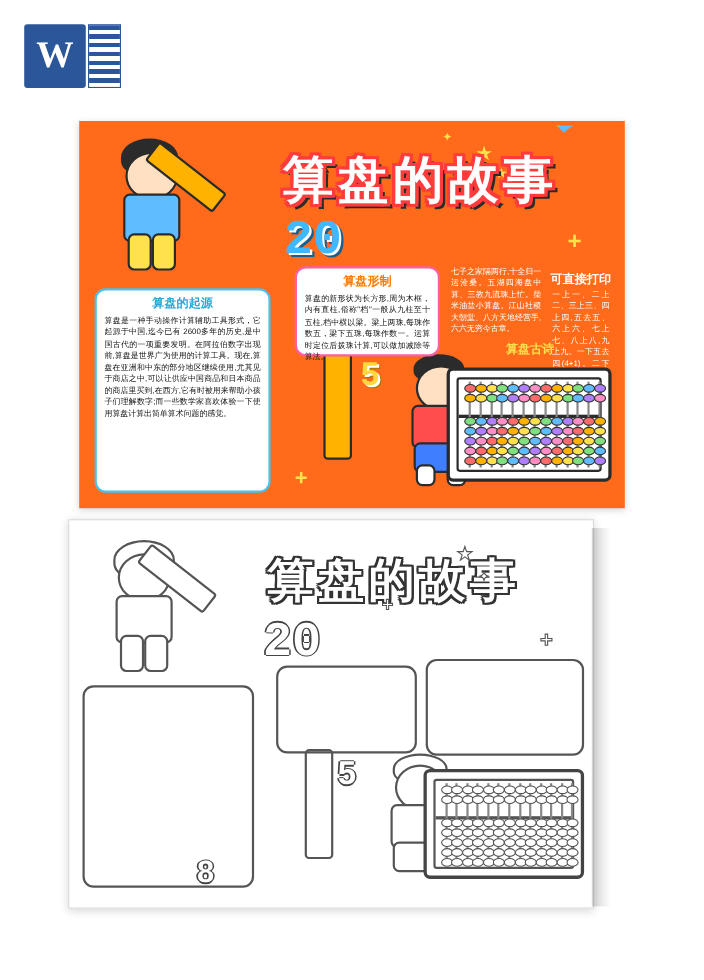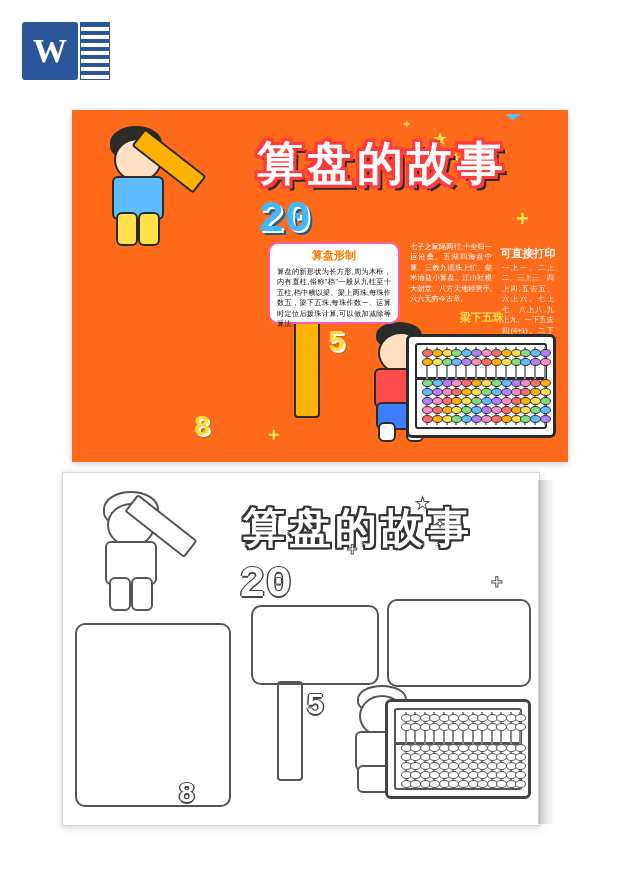--- a/index.html
+++ b/index.html
@@ -188,37 +188,41 @@
     <div class="hair" style="left:18px;top:0px;width:46px;height:26px;"></div>
     <div class="head" style="left:20px;top:10px;width:42px;height:38px;"></div>
     <div class="body" style="left:16px;top:46px;width:50px;height:36px;background:#ff4d4d;"></div>
     <div class="body" style="left:18px;top:80px;width:46px;height:24px;background:#3f7fff;"></div>
     <div class="body" style="left:20px;top:100px;width:14px;height:16px;background:#ffffff;"></div>
     <div class="body" style="left:48px;top:100px;width:14px;height:16px;background:#ffffff;"></div>
   </div>
 
   <div class="pencil" style="left:222px;top:208px;width:22px;height:96px;background:#ffb300;border:2px solid #2b2b2b;border-radius:4px;"></div>
 
+  <div class="panel p-origin">
+    <h4>算盘的起源</h4>
+    <p>算盘是一种手动操作计算辅助工具形式，它起源于中国,迄今已有 2600多年的历史,是中国古代的一项重要发明。在阿拉伯数字出现前,算盘是世界广为使用的计算工具。现在,算盘在亚洲和中东的部分地区继续使用,尤其见于商店之中,可以让供应中国商品和日本商品的商店里买到,在西方,它有时被用来帮助小孩子们理解数字;而一些数学家喜欢体验一下使用算盘计算出简单算术问题的感觉。</p>
+  </div>
 
   <div class="panel p-mid">
     <p>七子之家隔两行,十全归一运沧桑。五湖四海盘中算、三教九流珠上忙。柴米油盐小算盘。江山社稷大朝堂、八方天地经营手,六六无穷今古章。</p>
   </div>
 
   <div class="panel p-shape pink">
     <h4>算盘形制</h4>
     <p>算盘的新形状为长方形,周为木框，内有直柱,俗称"档"一般从九柱至十五柱,档中横以梁。梁上两珠,每珠作数五，梁下五珠,每珠作数一。运算时定位后拨珠计算,可以做加减除等算法。</p>
   </div>
 
   <div class="panel p-kou">
     <h4>可直接打印</h4>
     <p>一上一、二上二、三上三、四上四,五去五、六上六、七上七、八上八,九上九。一下五去四(4+1)。二下五去三(3+2 +4=2)-三下五去二(2+3、3+3,4+3),四下五去一(1+4、2+4、3+4、4+4)</p>
   </div>
 
   <div class="panel p-poem">
-    <h4>梁下五珠</h4>
+    <h4>算盘古诗</h4>
   </div>
 
   <div class="abacus-box">
     <div class="abacus-inner">
       <div class="abacus-bar"></div>
       <div id="abacus-rods">
           <div class="rod" style="left: 8.85714px;"></div>
           <div class="bead" style="left: 4.85714px; top: 4px; background: rgb(255, 107, 107); border-color: rgb(51, 51, 51);"></div>
           <div class="bead" style="left: 4.85714px; top: 13px; background: rgb(255, 179, 0); border-color: rgb(51, 51, 51);"></div>
           <div class="bead" style="left: 4.85714px; top: 34px; background: rgb(127, 224, 127); border-color: rgb(51, 51, 51);"></div>

